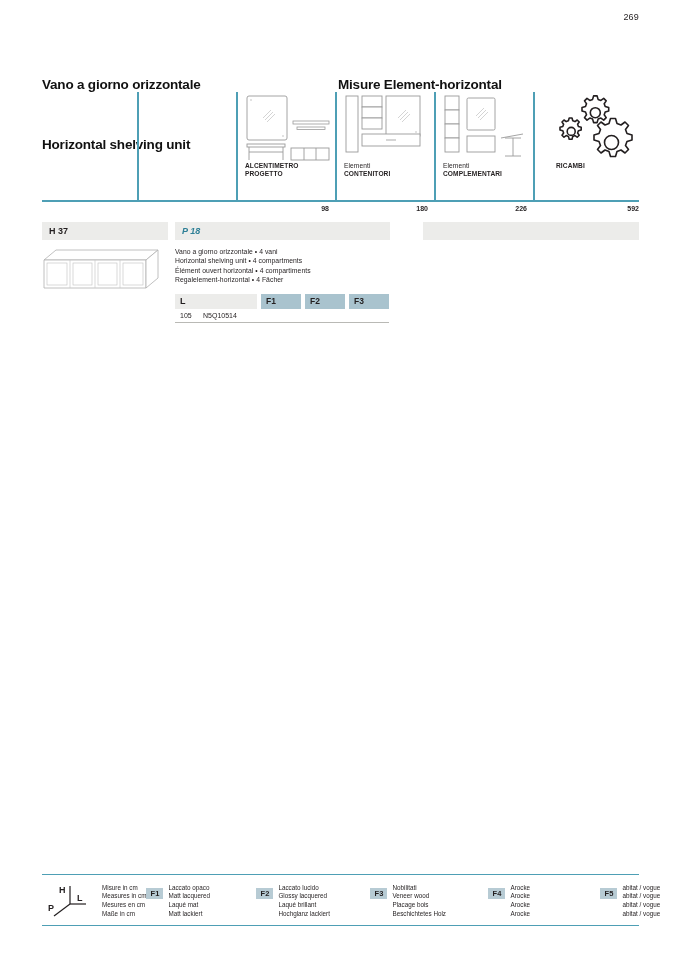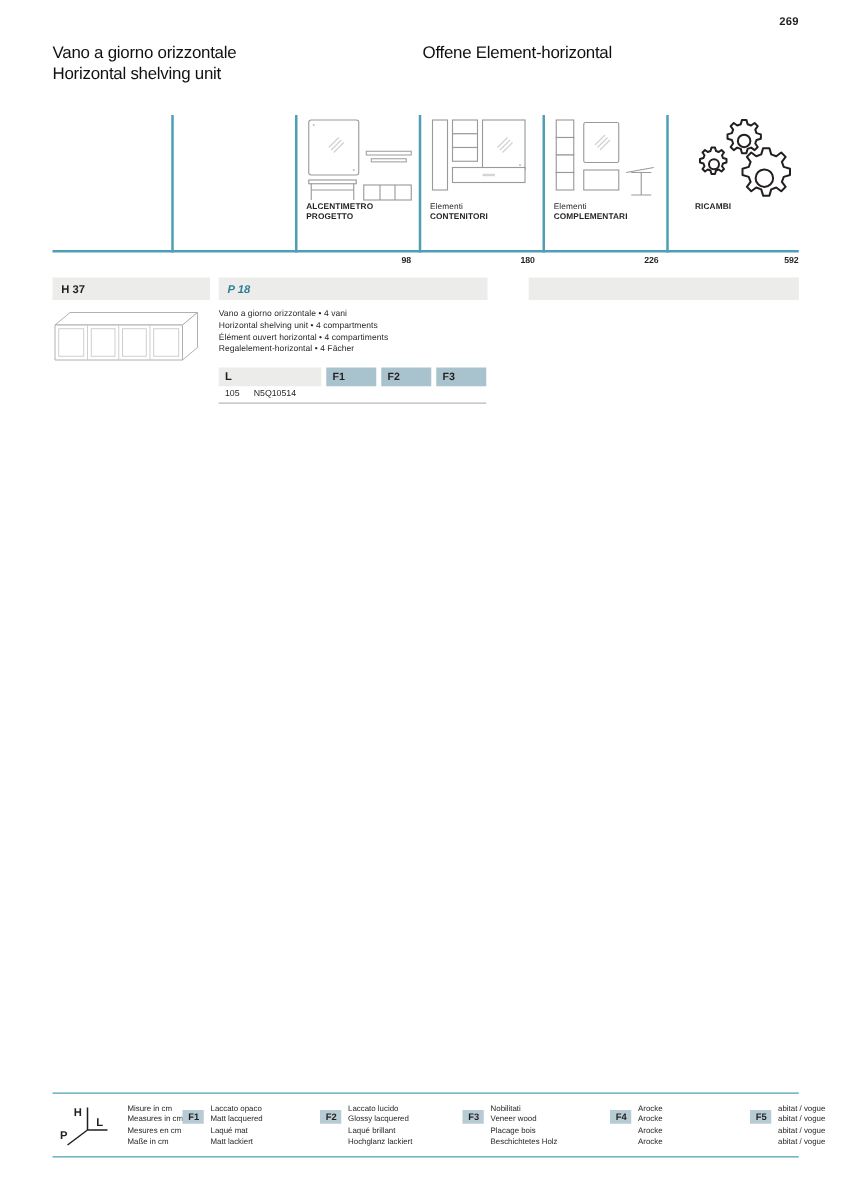--- a/index.html
+++ b/index.html
@@ -15,41 +15,42 @@
     color: #1a1a1a;
     overflow: hidden;
   }
 
   
   .page-number {
     position: absolute;
     top: 12px;
     right: 38px;
     font-size: 9px;
-    font-weight: bold;
+    font-weight: normal;
     letter-spacing: .2px;
     color: #231f20;
   }
 
   
   .titles {
     position: absolute;
     top: 33px;
     left: 42px;
     right: 38px;
     display: flex;
   }
   .title-col { width: 296px; }
   .title-line {
     font-size: 13.5px;
-    font-weight: normal;
+    font-weight: bold;
     line-height: 17px;
     letter-spacing: -0.2px;
     color: #111;
     white-space: nowrap;
+    margin-top: 43px;
   }
 
   
   .nav-strip {
     position: absolute;
     left: 42px;
     top: 92px;
     width: 597px;
     height: 110px;
   }
@@ -232,21 +233,21 @@
 <body>
 
 <div class="page-number">269</div>
 
 <div class="titles">
   <div class="title-col">
     <div class="title-line">Vano a giorno orizzontale</div>
     <div class="title-line">Horizontal shelving unit</div>
   </div>
   <div class="title-col">
-    <div class="title-line">Offene Element-horizontal</div>
+    <div class="title-line">Misure Element-horizontal</div>
   </div>
 </div>
 
 <div class="nav-strip">
 
   <div class="nav-divider" style="left:95px;"></div>
   <div class="nav-divider" style="left:194px;"></div>
   <div class="nav-divider" style="left:293px;"></div>
   <div class="nav-divider" style="left:392px;"></div>
   <div class="nav-divider" style="left:491px;"></div>

